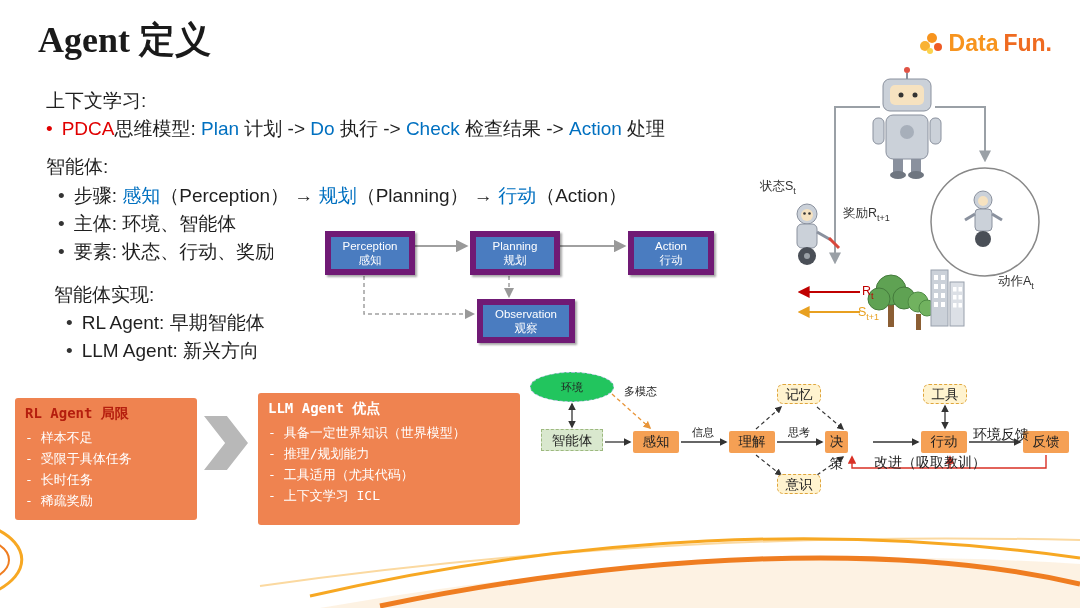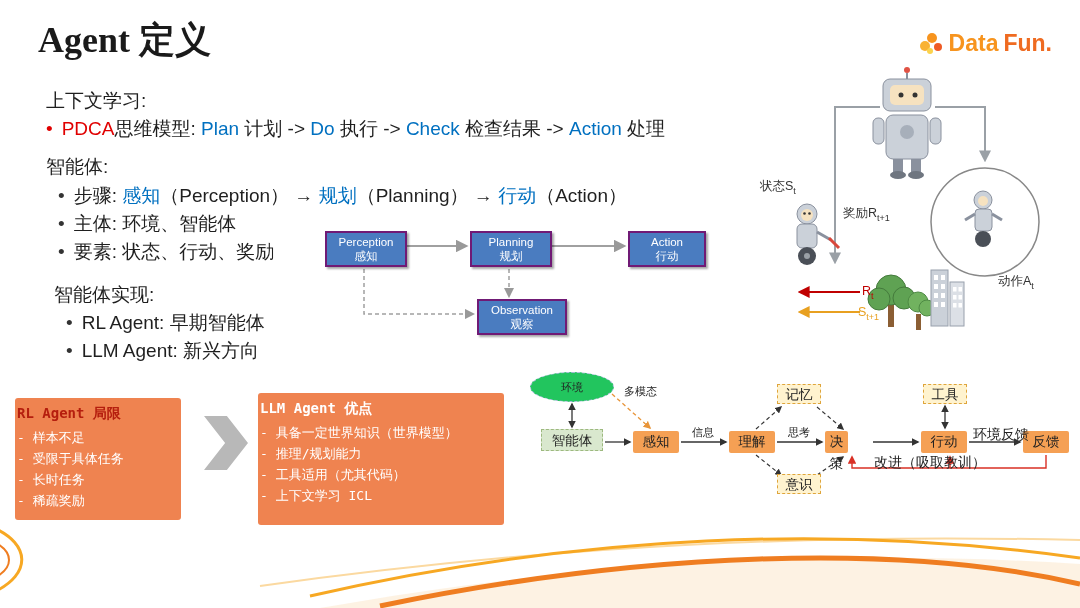--- a/index.html
+++ b/index.html
@@ -12,36 +12,36 @@
   .brand{position:absolute;right:28px;top:30px;display:flex;align-items:center;gap:5px;z-index:3;}
   .brand-a{font-size:23px;font-weight:700;color:#F7941E;}
   .brand-b{font-size:23px;font-weight:700;color:#EF6B21;}
 
   .line{position:absolute;font-size:19px;color:#1f1f1f;white-space:pre;z-index:3;}
   .blue{color:#0070C0;}
   .red{color:#E00000;}
   .blt{margin-right:9px;color:#333;}
   .blt.red{color:#E00000;}
 
-  .flow-box{position:absolute;background:#4A7CC0;border:2px solid #701a75;color:#fff;text-align:center;
+  .flow-box{position:absolute;background:#4A7CC0;border:6px solid #701a75;color:#fff;text-align:center;
             font-size:11.5px;line-height:14px;padding:2px 0;z-index:3;box-shadow:1.5px 1.5px 2px rgba(0,0,0,.35);}
 
-  .obox{position:absolute;background:#EF8350;border-radius:3px;padding:7px 2px;z-index:3;
+  .obox{position:absolute;background:#EF8350;border-radius:3px;padding:7px 10px;z-index:3;
         font-family:"DejaVu Sans Mono","Liberation Mono",monospace;}
   .obox-title{font-size:14px;font-weight:700;color:#fff;margin-bottom:4px;}
   .obox-title.rl{color:#B51E0E;}
   .obox-item{font-size:13px;color:#fff;line-height:21px;white-space:pre;}
 
   .chevron{position:absolute;left:204px;top:416px;width:44px;height:54px;background:#B8B8B8;z-index:3;
            clip-path:polygon(0 0,52% 0,100% 50%,52% 100%,0 100%,48% 50%);}
 
   .pnode{position:absolute;height:22px;line-height:22px;text-align:center;font-size:13.5px;color:#222;
          background:#F5A054;border-radius:2px;z-index:3;}
   .ynode{position:absolute;height:20px;line-height:20px;text-align:center;font-size:13.5px;color:#222;
-         background:#FFF3CF;border:1px dashed #DFA53C;border-radius:0;z-index:3;box-sizing:border-box;}
+         background:#FFF3CF;border:1px dashed #DFA53C;border-radius:6px;z-index:3;box-sizing:border-box;}
   .gnode{position:absolute;height:22px;line-height:22px;text-align:center;font-size:13.5px;color:#222;
          background:#D9E8CE;border:1px dashed #9DB97F;z-index:3;box-sizing:border-box;}
   .enode{position:absolute;width:84px;height:30px;line-height:28px;text-align:center;font-size:11px;color:#222;
          background:#22c55e;border:1px dashed #9FB6D4;border-radius:50%;z-index:3;box-sizing:border-box;}
 
   .tinylabel{position:absolute;font-size:11px;color:#222;white-space:nowrap;z-index:3;}
   .tinylabel.t10{font-size:14px;}
 
   .ill-label{position:absolute;font-size:12.5px;color:#333;white-space:nowrap;z-index:3;}
   .ill-label sub{font-size:9px;}

